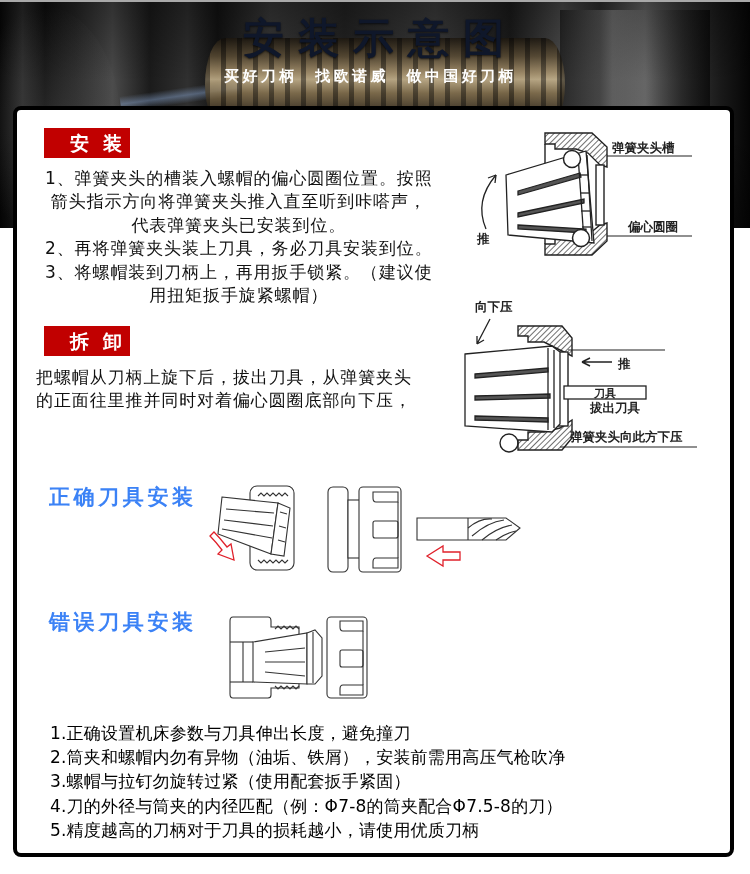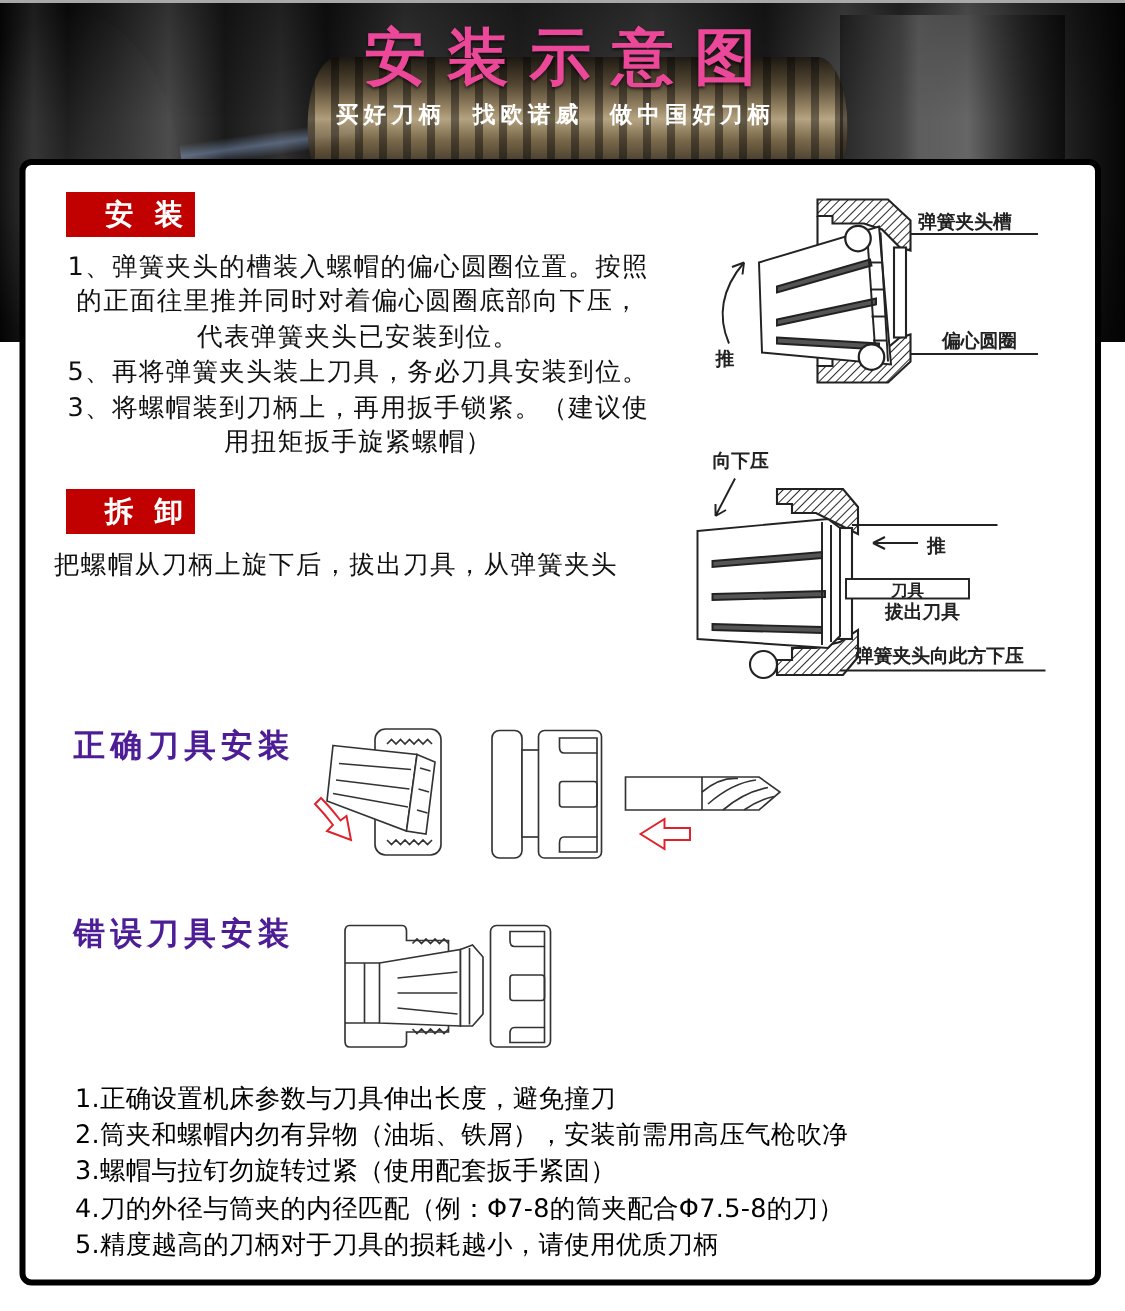--- a/index.html
+++ b/index.html
@@ -32,21 +32,21 @@
   .hdr-tool {
     position:absolute; left:120px; top:88px; width:120px; height:16px; transform:rotate(-8deg);
     background:linear-gradient(180deg, rgba(120,150,200,0), rgba(140,170,215,.45), rgba(120,150,200,0));
   }
   .hdr-leftwheel {
     position:absolute; left:-40px; top:5px; width:160px; height:230px; border-radius:50%;
     background:radial-gradient(ellipse at 60% 50%, rgba(90,90,90,.35), rgba(0,0,0,0) 70%);
   }
   .title {
     position:absolute; left:243px; top:15px; white-space:nowrap;
-    font-size:41px; line-height:46px; font-weight:bold; color:#ec4899;
+    font-size:41px; line-height:46px; font-weight:bold; color:#0f172a;
     letter-spacing:14px; text-shadow:0 1px 2px rgba(0,0,0,.6);
   }
   .subtitle {
     position:absolute; left:224px; top:66px; white-space:nowrap;
     font-size:15px; line-height:20px; font-weight:bold; color:#ffffff; letter-spacing:3.4px;
   }
   .subtitle span { margin-right:9px; }
 
   
   .panel {
@@ -58,21 +58,21 @@
     background:#c10000; color:#fff; font-size:19px; line-height:30px; font-weight:bold;
     letter-spacing:14px; padding-left:26px; text-align:center; white-space:nowrap;
   }
   .para {
     position:absolute; left:45px; font-size:17px; line-height:23.4px;
     letter-spacing:0.9px; color:#111;text-align:center;
   }
   .para div { white-space:nowrap; }
   .red-heading {
     position:absolute; left:49px; font-size:21px; line-height:26px; font-weight:bold;
-    color:#4c1d95; letter-spacing:3.6px; white-space:nowrap;
+    color:#3b82f6; letter-spacing:3.6px; white-space:nowrap;
   }
   .notes {
     position:absolute; left:50px; top:721px; font-size:17px; line-height:24.2px;
     color:#000; letter-spacing:0.2px;
   }
   .notes div { white-space:nowrap; }
   svg { position:absolute; overflow:visible; }
   svg text { font-family:"DejaVu Sans", sans-serif; font-weight:bold; fill:#222; }
 </style>
 </head>
@@ -88,23 +88,23 @@
   <span>买好刀柄</span>
   <span>找欧诺威</span>
   <span>做中国好刀柄</span>
 </div>
 
 <div class="panel"></div>
 
 <div class="badge" style="top:128px">安装</div>
 <div class="para" style="top:167px">
   <div>1、弹簧夹头的槽装入螺帽的偏心圆圈位置。按照</div>
-  <div>的正面往里推并同时对着偏心圆圈底部向下压，</div>
+  <div>箭头指示方向将弹簧夹头推入直至听到咔嗒声，</div>
   <div>代表弹簧夹头已安装到位。</div>
-  <div>5、再将弹簧夹头装上刀具，务必刀具安装到位。</div>
+  <div>2、再将弹簧夹头装上刀具，务必刀具安装到位。</div>
   <div>3、将螺帽装到刀柄上，再用扳手锁紧。（建议使</div>
   <div>用扭矩扳手旋紧螺帽）</div>
 </div>
 
 <svg style="left:460px; top:125px" width="250" height="135" viewBox="0 0 250 135">
   <defs>
     <pattern id="hatch" width="4" height="4" patternUnits="userSpaceOnUse" patternTransform="rotate(45)">
       <rect width="4" height="4" fill="#fff"></rect>
       <line x1="0" y1="0" x2="0" y2="4" stroke="#222" stroke-width="1.3"></line>
     </pattern>
@@ -134,20 +134,21 @@
   <text x="152" y="27" font-size="12.5">弹簧夹头槽</text>
   <text x="168" y="106" font-size="12.5">偏心圆圈</text>
   <path d="M26,104 Q14,76 36,50" fill="none" stroke="#222" stroke-width="1.3"></path>
   <path d="M36,50 L28,53 M36,50 L35,58" fill="none" stroke="#222" stroke-width="1.3"></path>
   <text x="17" y="118" font-size="12.5">推</text>
 </svg>
 
 <div class="badge" style="top:326px">拆卸</div>
 <div class="para" style="top:366px; left:36px">
   <div>把螺帽从刀柄上旋下后，拔出刀具，从弹簧夹头</div>
+  <div>的正面往里推并同时对着偏心圆圈底部向下压，</div>
 </div>
 
 <svg style="left:460px; top:292px" width="250" height="170" viewBox="0 0 250 170">
   <defs>
     <pattern id="hatch2" width="4" height="4" patternUnits="userSpaceOnUse" patternTransform="rotate(45)">
       <rect width="4" height="4" fill="#fff"></rect>
       <line x1="0" y1="0" x2="0" y2="4" stroke="#222" stroke-width="1.3"></line>
     </pattern>
   </defs>
   <text x="15" y="19" font-size="12.5">向下压</text>

